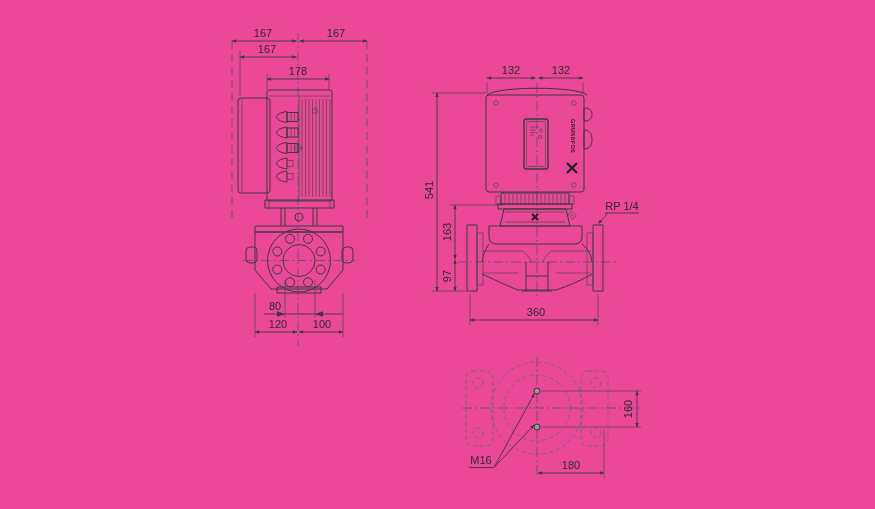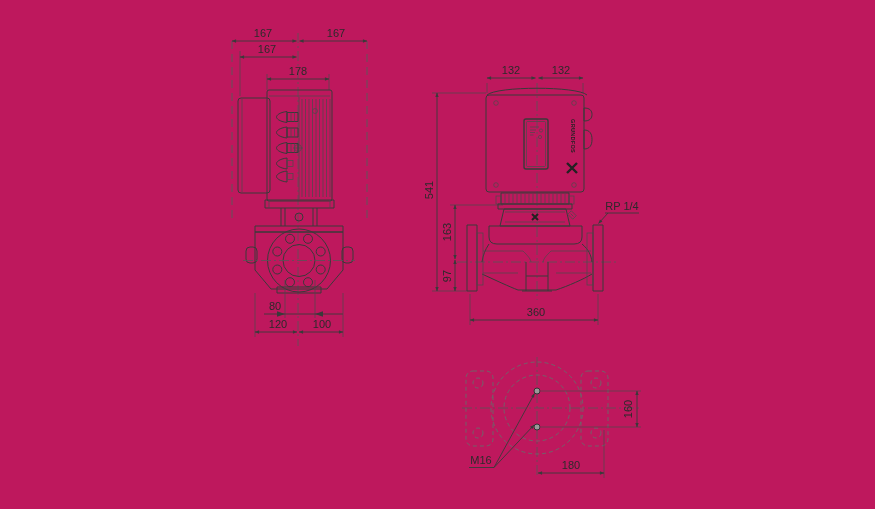--- a/index.html
+++ b/index.html
@@ -1,16 +1,16 @@
 <!DOCTYPE html>
 <html><head>
 <meta charset="utf-8">
 <style>
   html,body{margin:0;padding:0;background:#ffffff;}
-  .stage{position:relative;width:875px;height:509px;background:#be185d;overflow:hidden;
+  .stage{position:relative;width:875px;height:509px;background:#ec4899;overflow:hidden;
          font-family:"Liberation Sans",sans-serif;}
   svg{display:block;}
   
   .s   {stroke:#3a3a3a;stroke-width:1;fill:none;stroke-linejoin:round;stroke-linecap:butt;}
   .s2  {stroke:#3a3a3a;stroke-width:1.4;fill:none;}
   .thin{stroke:#4a4a4a;stroke-width:.7;fill:none;}
   
   .diml{stroke:#3a3a3a;stroke-width:.9;fill:none;}
   .ext {stroke:#4a4a4a;stroke-width:.7;fill:none;}
   

